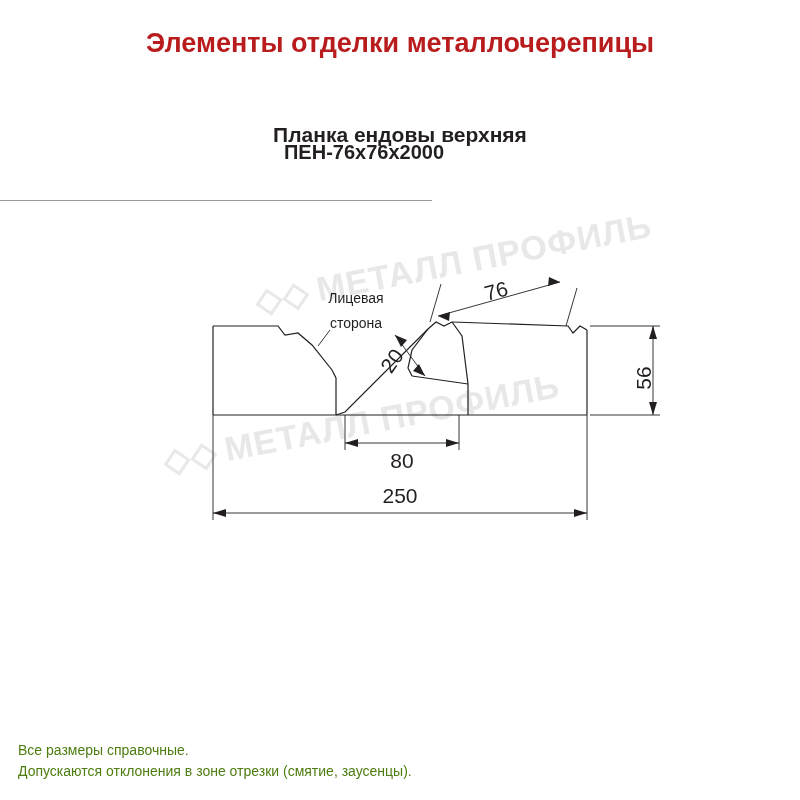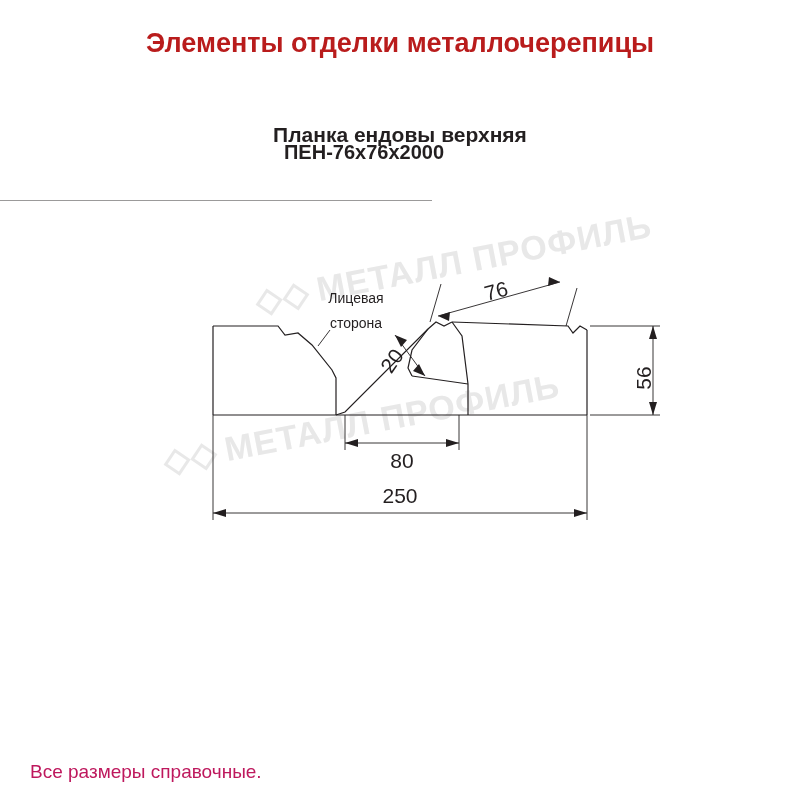--- a/index.html
+++ b/index.html
@@ -54,25 +54,25 @@
   }
   .drawing {
     position: absolute;
     top: 200px;
     left: 0;
     width: 800px;
     height: 400px;
   }
   .footnotes {
     position: absolute;
-    left: 30px;
+    left: 18px;
     bottom: 18px;
-    font-size: 19px;
+    font-size: 14px;
     line-height: 21px;
-    color: #be185d;
+    color: #4d7c0f;
   }
   .footnotes div {
     white-space: nowrap;
   }
   svg { display: block; }
   .dim-text {
     font-family: "Liberation Sans", sans-serif;
     font-size: 21px;
     fill: #231f20;
   }
@@ -194,15 +194,16 @@
         <line x1="330" y1="130" x2="318" y2="146"></line>
       </g>
       <text class="label-text" x="356" y="103" text-anchor="middle"><tspan>Лицевая</tspan></text>
       <text class="label-text" x="356" y="128" text-anchor="middle"><tspan>сторона</tspan></text>
 
     </svg>
   </div>
 
   <div class="footnotes">
     <div>Все размеры справочные.</div>
+    <div>Допускаются отклонения в зоне отрезки (смятие, заусенцы).</div>
   </div>
 
 </div>
 
 </body></html>

